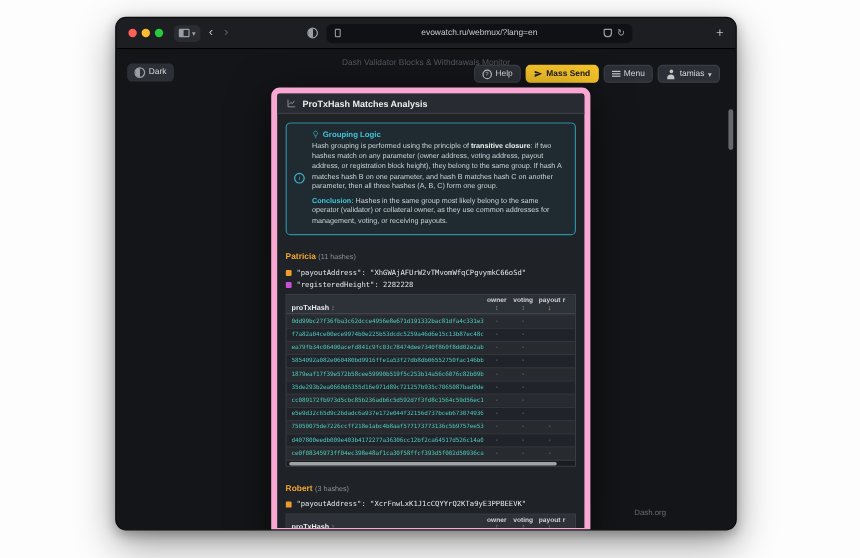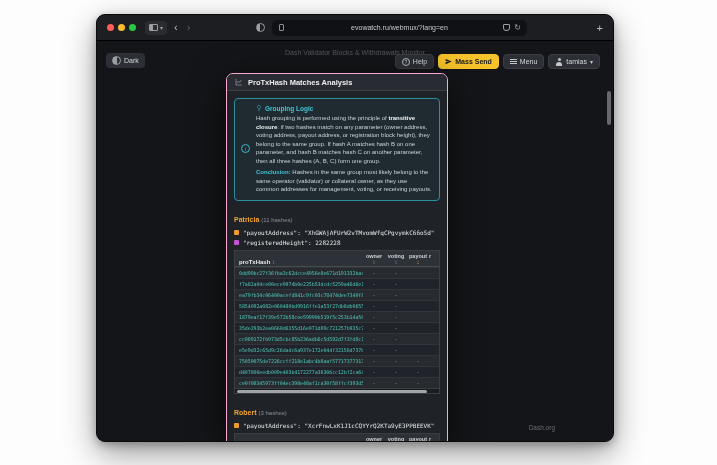--- a/index.html
+++ b/index.html
@@ -46,22 +46,22 @@
   .burger-icon{width:7px;height:7px;display:flex;flex-direction:column;justify-content:space-between;padding:1px 0;}
   .burger-icon i{height:1px;background:#c2c6ca;display:block;}
   .person-icon{width:8px;height:8px;position:relative;}
   .person-icon::before{content:"";position:absolute;left:2.5px;top:0;width:3px;height:3px;border-radius:50%;background:#c2c6ca;}
   .person-icon::after{content:"";position:absolute;left:1px;bottom:0;width:6px;height:3.5px;border-radius:3px 3px 0 0;background:#c2c6ca;}
   .caret{font-size:6px;color:#c2c6ca;}
   .dash-org{position:absolute;right:58px;bottom:10px;color:#696f76;font-size:6.5px;}
   .vscroll{position:absolute;right:2px;top:50px;width:4px;height:34px;background:#a9adb2;border-radius:2px;opacity:.55;}
 
   
-  .modal{position:absolute;left:129px;top:32px;width:222px;bottom:-4px;background:#1f2227;
-    border:1px solid #f9a8d4;border-radius:7px 7px 0 0;box-shadow:0 8px 34px rgba(0,0,0,.6);overflow:hidden;}
+  .modal{position:absolute;left:129px;top:32px;width:266px;bottom:-4px;background:#1f2227;
+    border:5px solid #f9a8d4;border-radius:7px 7px 0 0;box-shadow:0 8px 34px rgba(0,0,0,.6);overflow:hidden;}
   .modal-header{height:17px;background:#282b31;border-bottom:1px solid #3a3e45;display:flex;
     align-items:center;gap:5px;padding:0 8px;}
   .modal-title{font-size:7.5px;font-weight:bold;color:#ecedee;}
   .modal-body{padding:7px 7px 0 7px;}
 
   .info-box{border:1px solid #2a8fa3;background:rgba(43,150,170,.08);border-radius:4px;
     padding:5px 7px 6px 6px;display:flex;gap:6px;}
   .info-icon{flex:0 0 auto;align-self:center;width:9px;height:9px;border:1px solid #3fb8cf;border-radius:50%;
     color:#3fb8cf;font-size:5.5px;text-align:center;line-height:8px;font-style:italic;font-family:"Liberation Serif",serif;}
   .info-title{color:#41c4da;font-weight:bold;font-size:6.5px;margin-bottom:2px;display:flex;align-items:center;gap:3px;}

